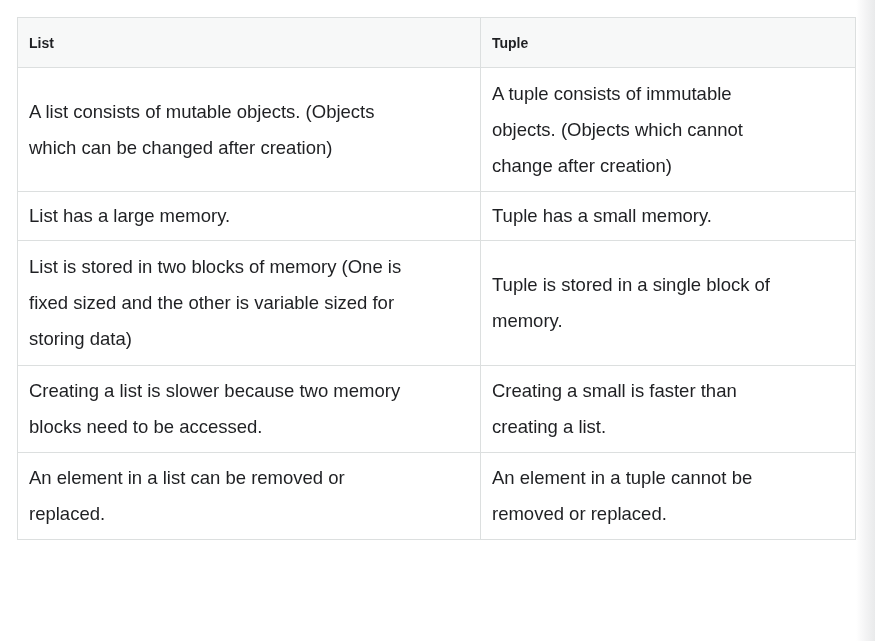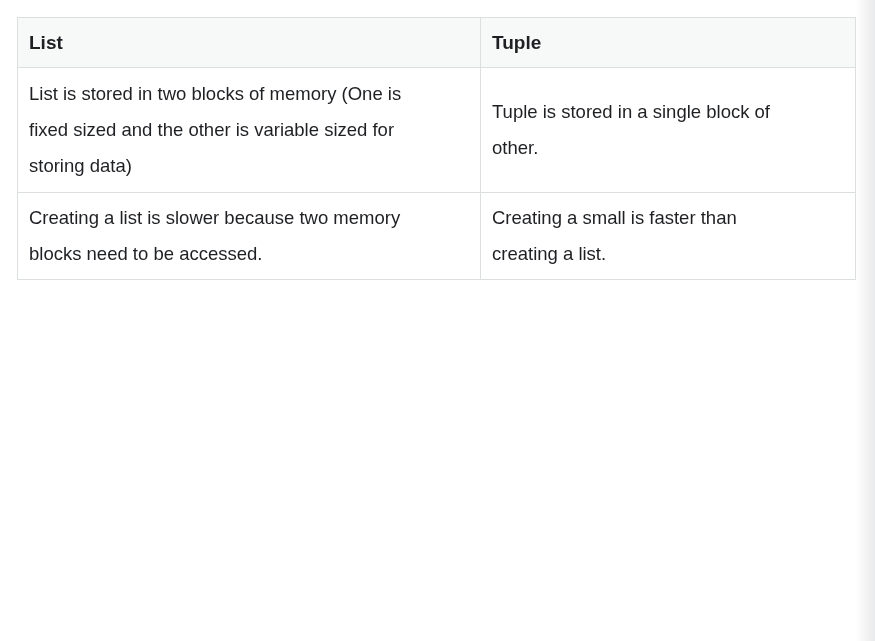--- a/index.html
+++ b/index.html
@@ -32,21 +32,21 @@
     padding: 5px 11px;
     font-size: 18.5px;
     line-height: 36px;
     vertical-align: middle;
     text-align: left;
     white-space: pre-line;
     overflow: hidden;
   }
   .comparison-table th {
     background: #f7f8f8;
-    font-size: 19px;
+    font-size: 14px;
     font-weight: 700;
     height: 39px; 
     white-space: nowrap;
   }
   .comparison-table tr.r1 td { height: 113px; } 
   .comparison-table tr.r2 td { height: 38px;  } 
   .comparison-table tr.r3 td { height: 114px; } 
   .comparison-table tr.r4 td { height: 76px;  } 
   .comparison-table tr.r5 td { height: 76px;  } 
   .comparison-table tr.r6 td { height: 68px;  } 
@@ -68,29 +68,46 @@
     <col class="col-list">
     <col class="col-tuple">
   </colgroup>
   <thead>
     <tr>
       <th>List</th>
       <th>Tuple</th>
     </tr>
   </thead>
   <tbody>
+    <tr class="r1">
+      <td>A list consists of mutable objects. (Objects
+which can be changed after creation)</td>
+      <td>A tuple consists of immutable
+objects. (Objects which cannot
+change after creation)</td>
+    </tr>
+    <tr class="r2">
+      <td>List has a large memory.</td>
+      <td>Tuple has a small memory.</td>
+    </tr>
     <tr class="r3">
       <td>List is stored in two blocks of memory (One is
 fixed sized and the other is variable sized for
 storing data)</td>
       <td>Tuple is stored in a single block of
-other.</td>
+memory.</td>
     </tr>
     <tr class="r4">
       <td>Creating a list is slower because two memory
 blocks need to be accessed.</td>
       <td>Creating a small is faster than
 creating a list.</td>
     </tr>
+    <tr class="r5">
+      <td>An element in a list can be removed or
+replaced.</td>
+      <td>An element in a tuple cannot be
+removed or replaced.</td>
+    </tr>
   </tbody>
 </table>
 
 <div class="page-edge-shadow"></div>
 
 </body></html>

